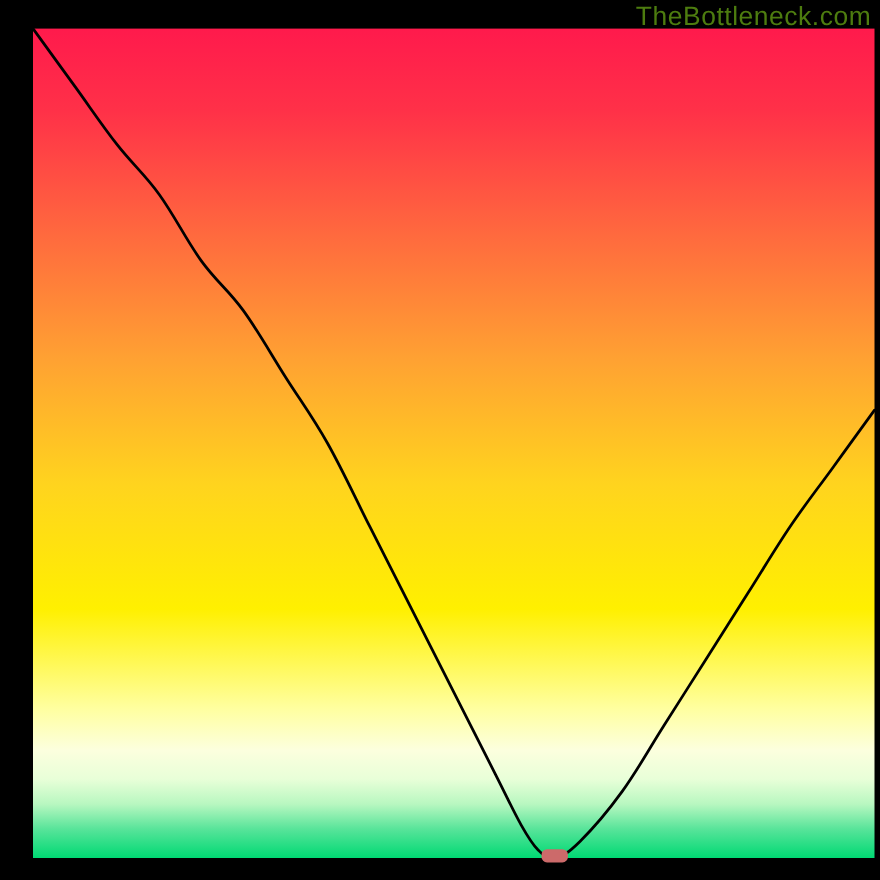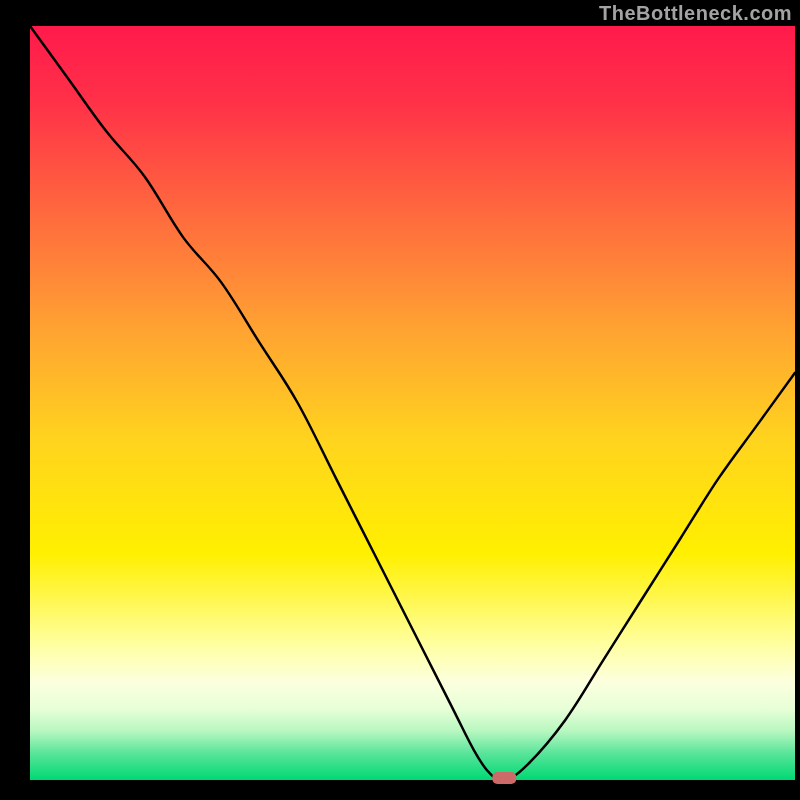--- a/index.html
+++ b/index.html
@@ -14,23 +14,23 @@
   .frame {
     position: relative;
     width: 800px;
     height: 800px;
     background: #000;
   }
   .watermark {
     position: absolute;
     top: 2px;
     right: 8px;
-    color: #a3a3a3;
-    font-size: 20px;
-    font-weight: bold;
+    color: #4d7c0f;
+    font-size: 24px;
+    font-weight: normal;
     letter-spacing: 0.5px;
     z-index: 1;
   }
   svg.chart {
     position: absolute;
     top: 0;
     left: 0;
     width: 800px;
     height: 800px;
     display: block;

